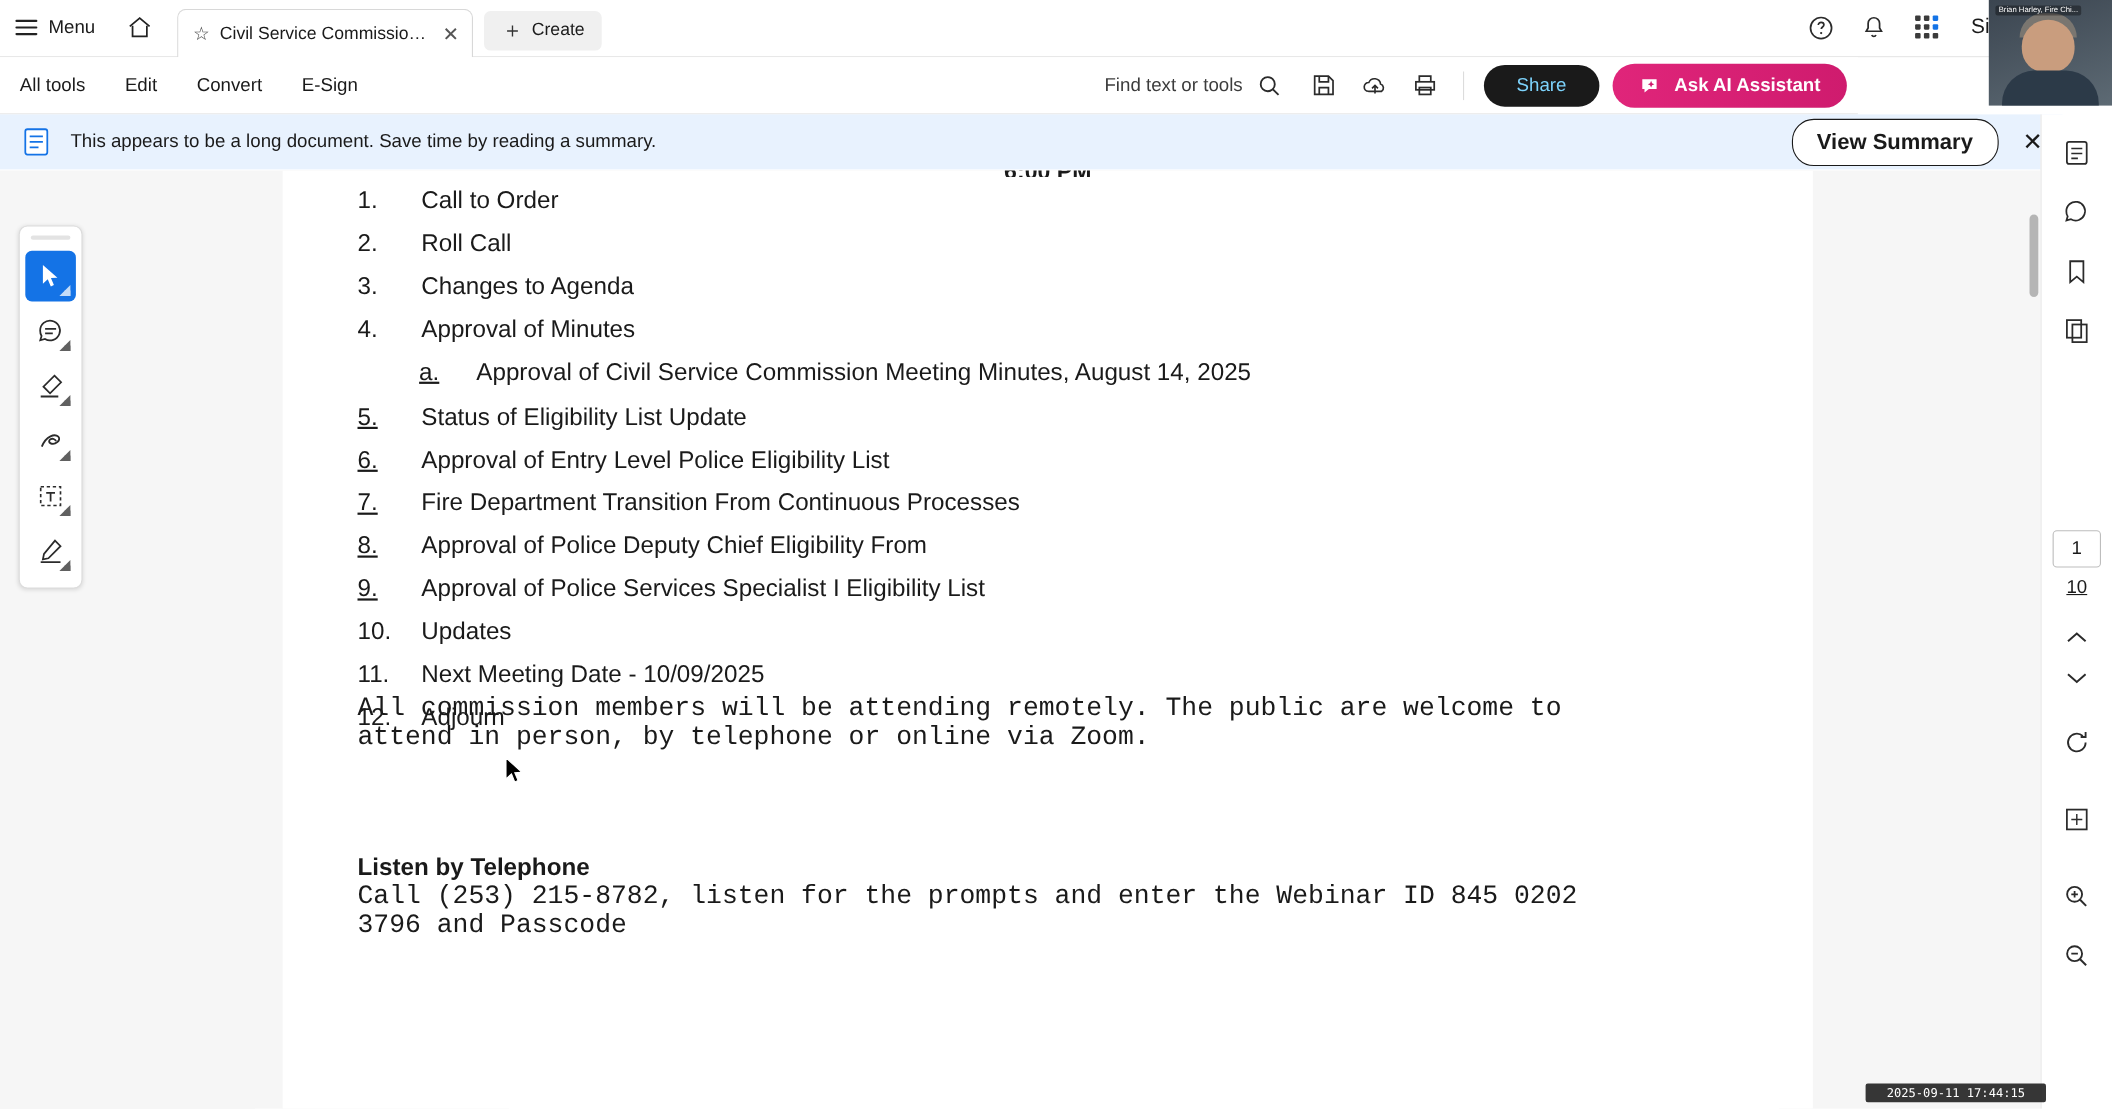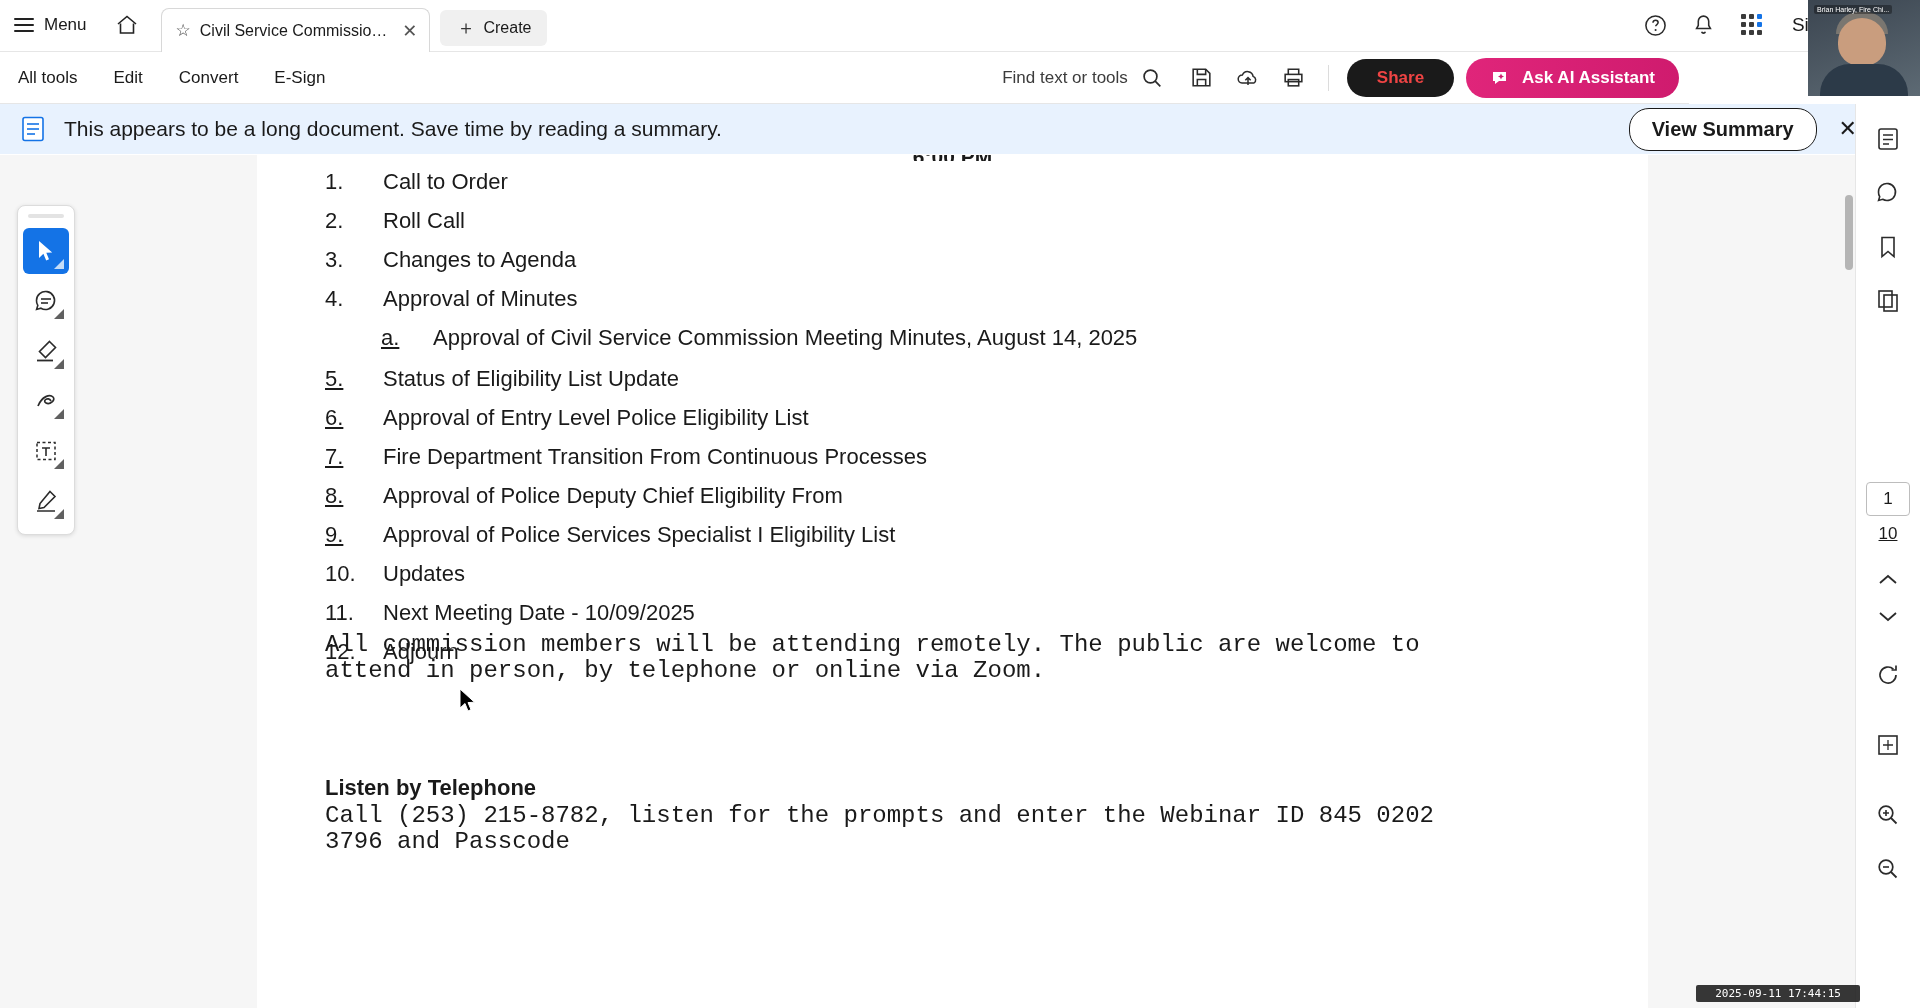--- a/index.html
+++ b/index.html
@@ -80,36 +80,36 @@
   }
   .toolbar-right {
     margin-left: auto; display: flex; align-items: center; gap: 2px; padding-right: 10px;
   }
   .findbox {
     display: flex; align-items: center; gap: 12px; padding: 0 14px; cursor: pointer;
     font-size: 17px; color: #3c3c3c;
   }
   .vdiv { width: 1px; height: 26px; background: #dcdcdc; margin: 0 10px; }
   .share-btn {
-    background: #1a1a1a; color: #ef4444; font-size: 17px; font-weight: bold;
+    background: #1a1a1a; color: #7dd3fc; font-size: 17px; font-weight: normal;
     border-radius: 20px; padding: 9px 30px; cursor: pointer; margin-left: 6px;
   }
   .ai-btn {
     display: flex; align-items: center; gap: 10px;
     background: linear-gradient(90deg,#e0257a,#cf1b6e);
     color: #fff; font-size: 17px; font-weight: bold;
     border-radius: 20px; padding: 9px 24px; margin-left: 10px; cursor: pointer;
   }
 
   
   .banner {
     position: absolute; top: 104px; left: 0; width: 1875px; height: 50px;
     background: #e8f2fe; display: flex; align-items: center; padding: 0 18px;
   }
-  .banner-text { font-size: 21px; color: #1a1a1a; margin-left: 16px; }
+  .banner-text { font-size: 17px; color: #1a1a1a; margin-left: 16px; }
   .view-summary {
     margin-left: auto; border: 1.5px solid #1a1a1a; border-radius: 20px;
     padding: 9px 22px; font-size: 20px; font-weight: bold; color: #1a1a1a;
     background: #fff; cursor: pointer;
   }
   .banner-close { margin-left: 22px; font-size: 22px; color: #1a1a1a; cursor: pointer; }
 
   
   .left-rail {
     position: absolute; top: 205px; left: 17px; width: 58px;

